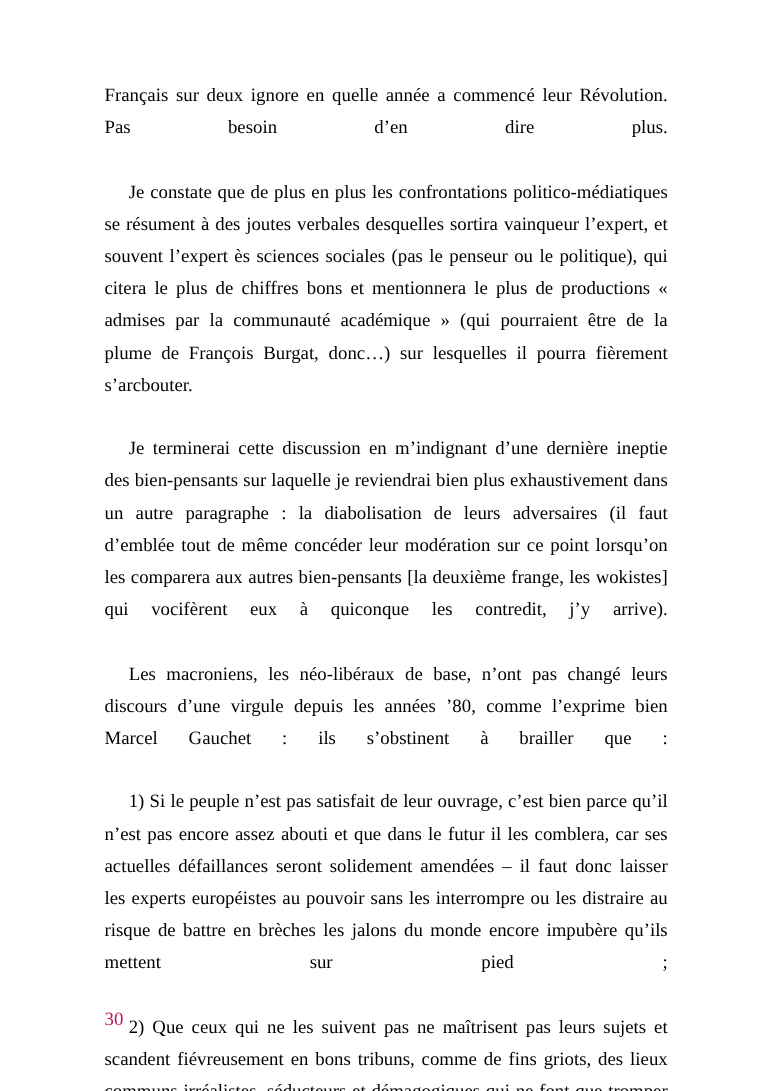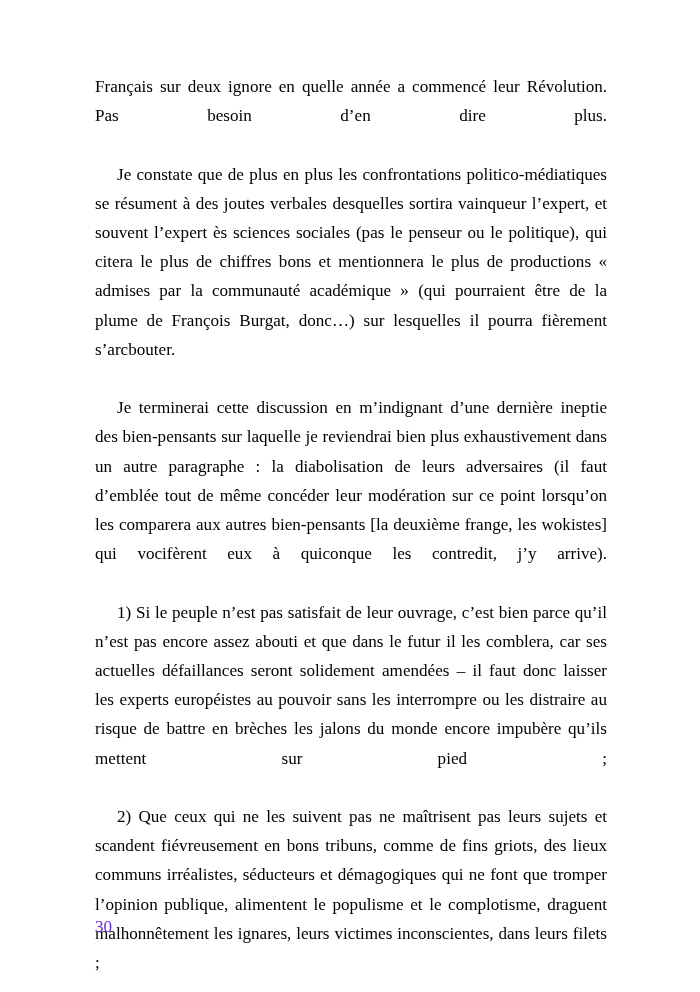--- a/index.html
+++ b/index.html
@@ -63,31 +63,32 @@
   .ital {
   }
 
   .page-number {
     position: absolute;
     left: 95px;
     top: 916px;
     font-family: "Liberation Serif", "DejaVu Serif", serif;
     font-size: 17.1px;
     line-height: 22px;
-    color: #6d28d9;
+    color: #be185d;
   }
 </style>
 </head>
 <body>
 
 <div class="page">
 
   <div class="text-block" id="body-text-block">
       <p class="para continuation"><span>Français sur deux ignore en quelle année a commencé leur Révolution. Pas besoin d’en dire plus.</span></p>
       <p class="para"><span>Je constate que de plus en plus les confrontations politico-médiatiques se résument à des joutes verbales desquelles sortira vainqueur l’</span><span class="ital">expert</span><span>, et souvent l’expert ès sciences sociales (pas le penseur ou le politique), qui citera le plus de chiffres bons et mentionnera le plus de productions « admises par la communauté académique » (qui pourraient être de la plume de François Burgat, donc…) sur lesquelles il pourra fièrement s’arcbouter.</span></p>
       <p class="para"><span>Je terminerai cette discussion en m’indignant d’une dernière ineptie des bien-pensants sur laquelle je reviendrai bien plus exhaustivement dans un autre paragraphe : la diabolisation de leurs adversaires (il faut d’emblée tout de même concéder leur modération sur ce point lorsqu’on les comparera aux autres bien-pensants [la deuxième frange, les wokistes] qui vocifèrent eux à quiconque les contredit, j’y arrive).</span></p>
+      <p class="para"><span>Les macroniens, les néo-libéraux de base, n’ont pas changé leurs discours d’une virgule depuis les années ’80, comme l’exprime bien Marcel Gauchet : ils s’obstinent à brailler que :</span></p>
       <p class="para"><span>1) Si le peuple n’est pas satisfait de leur ouvrage, c’est bien parce qu’il n’est pas encore assez abouti et que dans le futur il les comblera, car ses actuelles défaillances seront solidement amendées – il faut donc laisser les experts européistes au pouvoir sans les interrompre ou les distraire au risque de battre en brèches les jalons du monde encore impubère qu’ils mettent sur pied ;</span></p>
       <p class="para"><span>2) Que ceux qui ne les suivent pas ne maîtrisent pas leurs sujets et scandent fiévreusement en bons tribuns, comme de fins griots, des lieux communs irréalistes, séducteurs et démagogiques qui ne font que tromper l’opinion publique, alimentent le populisme et le complotisme, draguent malhonnêtement les ignares, leurs victimes inconscientes, dans leurs filets ;</span></p>
     </div>
 
   <div class="page-number">30</div>
 
 </div>
 
 </body></html>

